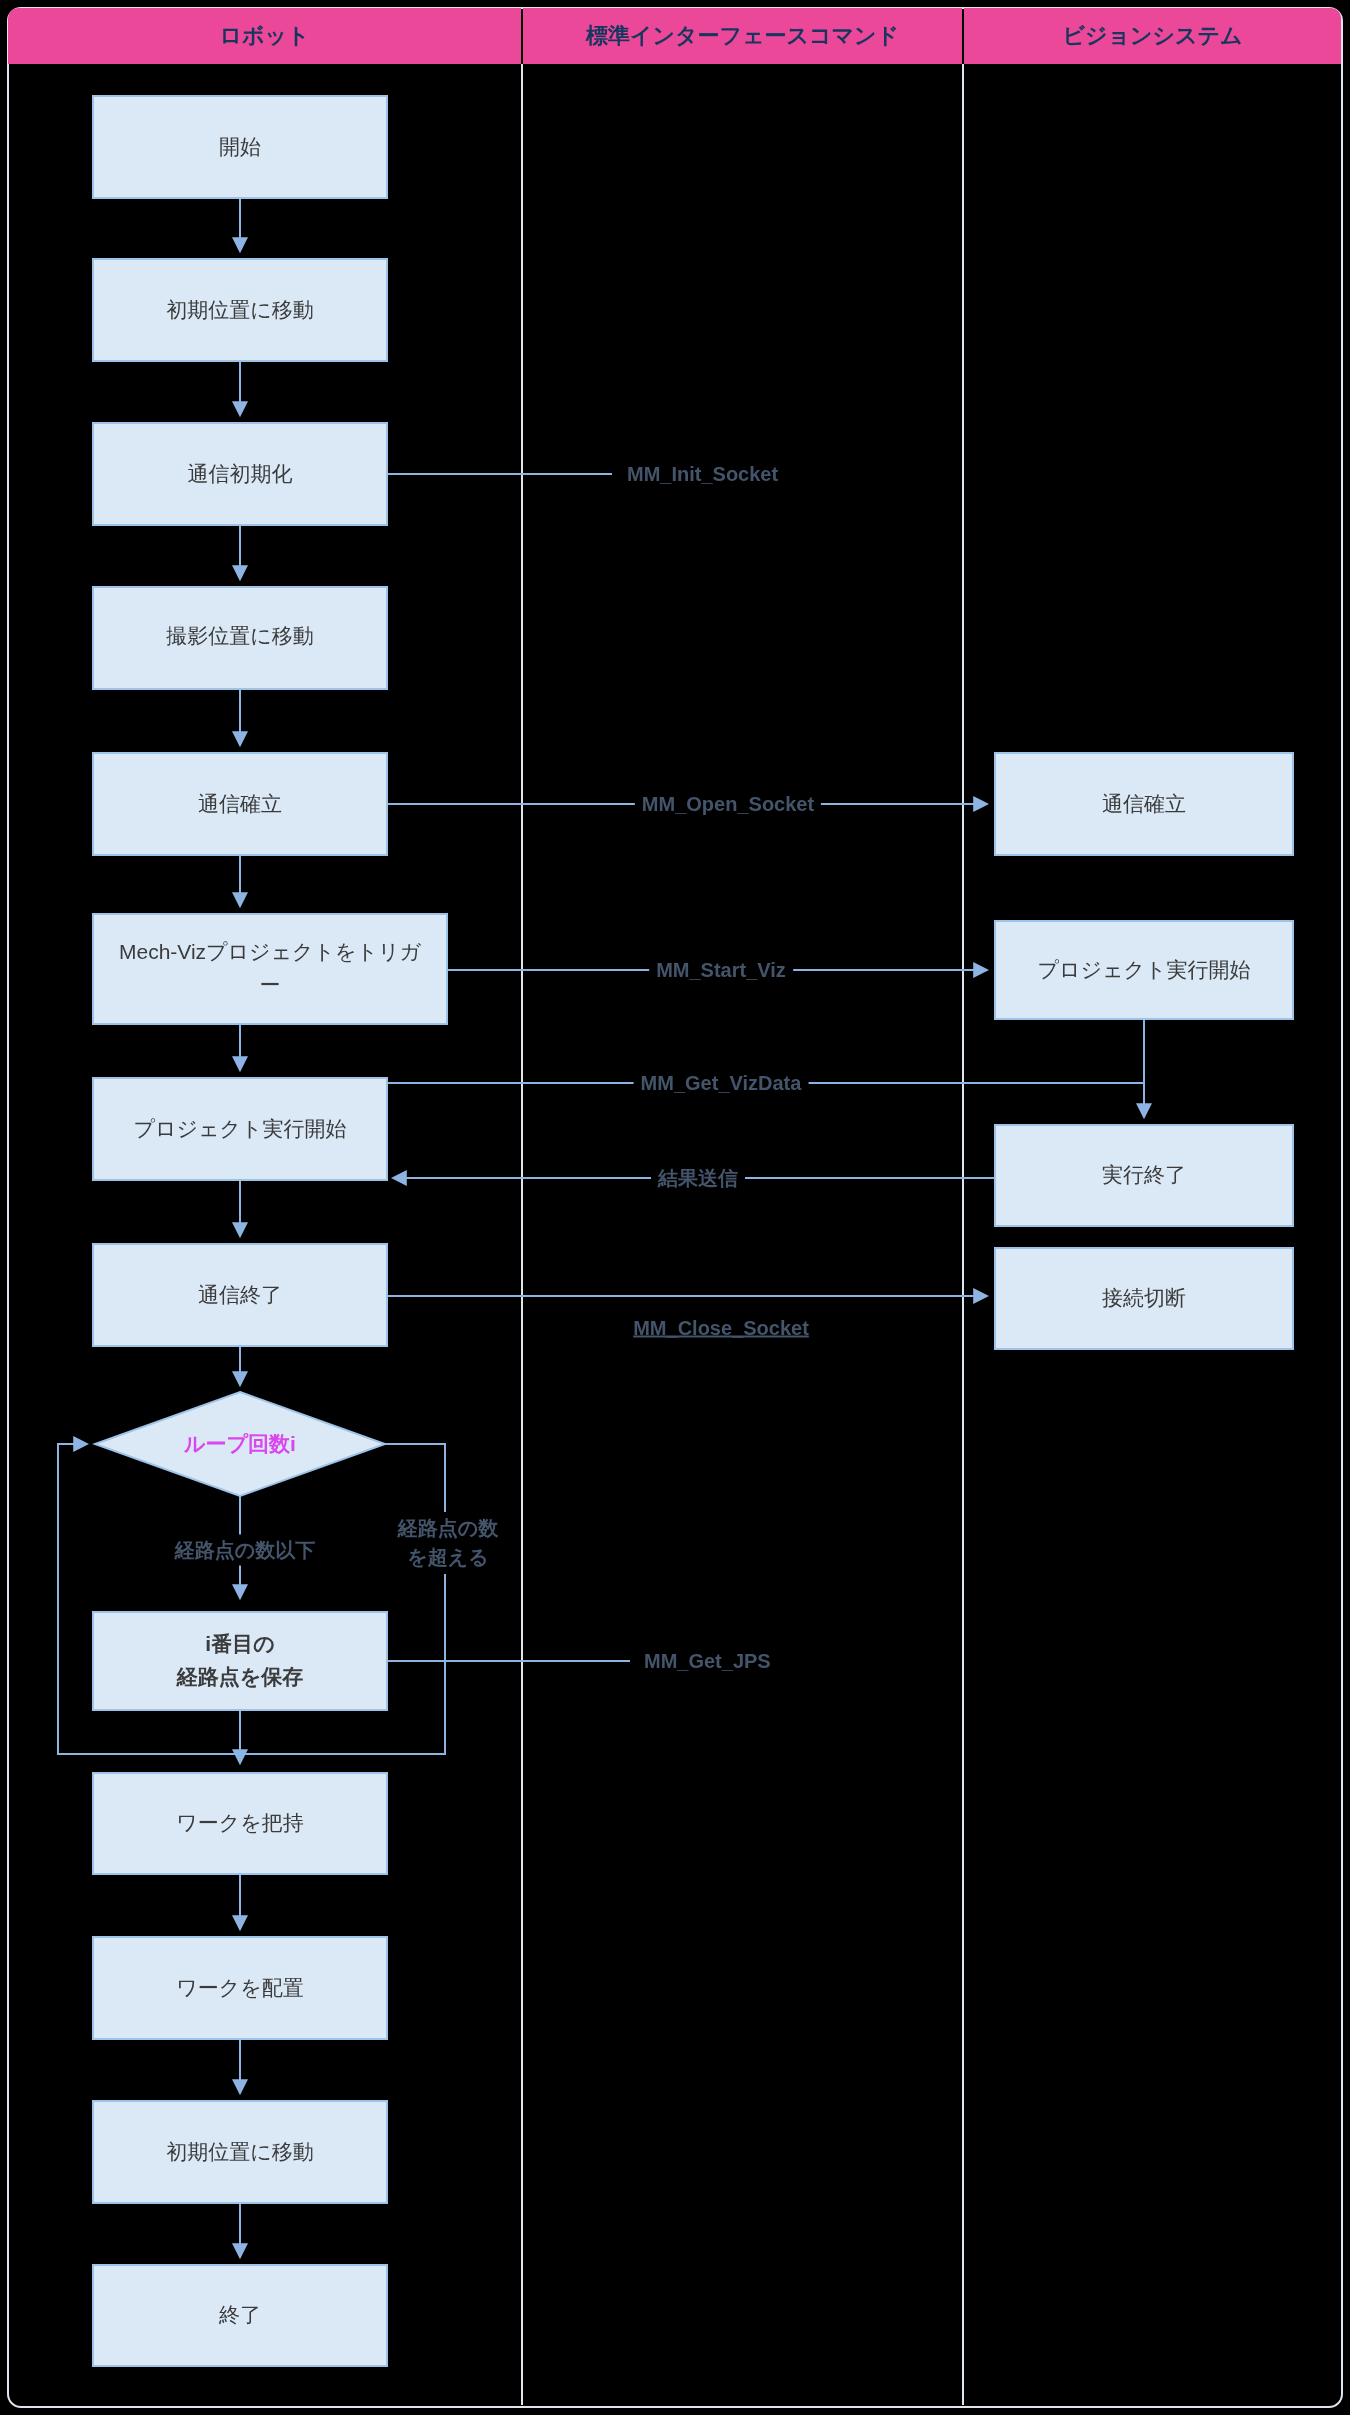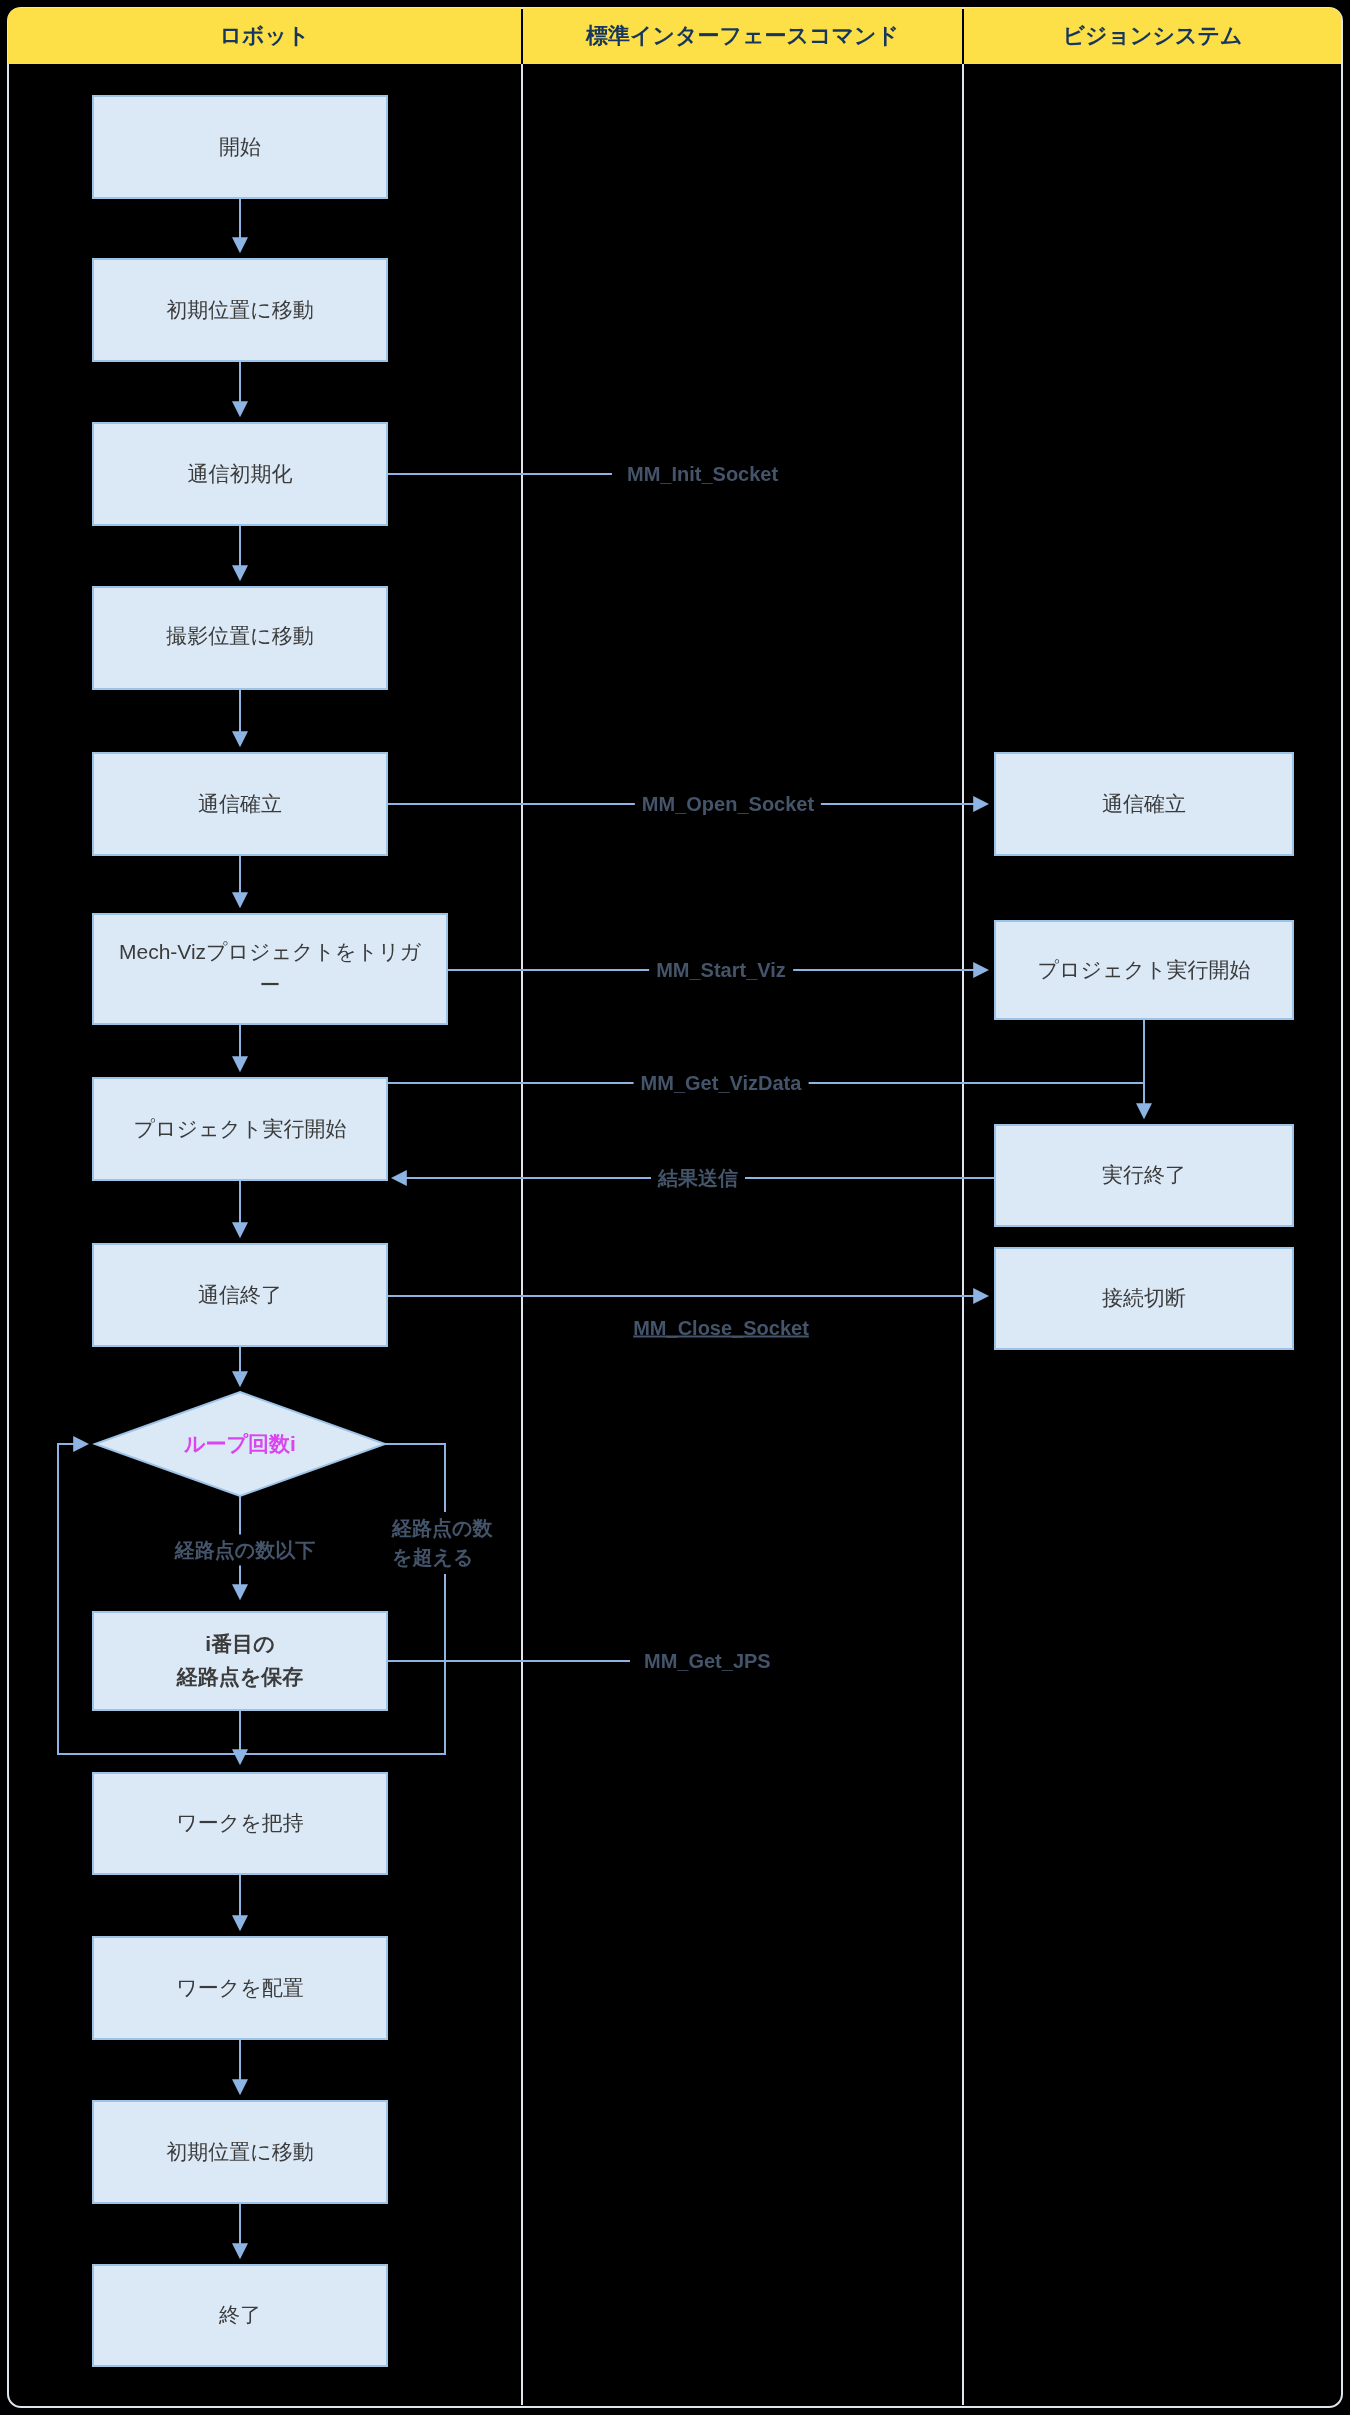--- a/index.html
+++ b/index.html
@@ -1,32 +1,32 @@
 <!DOCTYPE html>
 <html><head>
 <meta charset="utf-8">
 <style>
   html,body{margin:0;padding:0;background:#000;}
   body{width:1350px;height:2415px;overflow:hidden;font-family:"Liberation Sans",sans-serif;}
   .stage{position:relative;width:1350px;height:2415px;background:#000;}
   .frame{position:absolute;left:7px;top:7px;width:1336px;height:2401px;border:2px solid #DEE5EC;border-radius:14px;box-sizing:border-box;z-index:0;}
   .divider{position:absolute;top:64px;width:2px;height:2341px;background:#DEE5EC;z-index:1;}
   .header{position:absolute;left:8px;top:8px;height:56px;display:flex;z-index:2;}
-  .hcell{background:#fde047;color:#17365D;font-weight:bold;font-size:22px;display:flex;align-items:center;justify-content:center;}
+  .hcell{background:#ec4899;color:#17365D;font-weight:bold;font-size:22px;display:flex;align-items:center;justify-content:center;}
   .hcell.first{width:513px;border-radius:10px 0 0 0;margin-right:2px;}
   .hcell.mid{width:439px;margin-right:2px;}
   .hcell.last{width:377px;border-radius:0 10px 0 0;}
   .connectors{position:absolute;left:0;top:0;z-index:1;}
   .node{position:absolute;background:#DBE9F7;border:2px solid #9DC3E6;color:#3B3B3B;font-size:21px;line-height:1.55;display:flex;flex-direction:column;align-items:center;justify-content:center;text-align:center;box-sizing:border-box;z-index:2;padding:0 14px;}
   .node.bold{font-weight:bold;}
   .diamond-label{position:absolute;left:95px;top:1392px;width:290px;height:104px;display:flex;align-items:center;justify-content:center;color:#d946ef;font-size:21px;font-weight:bold;z-index:2;}
   .cmd{position:absolute;color:#44546A;font-size:20px;font-weight:bold;background:#000;padding:0 7px;white-space:nowrap;z-index:3;}
   .cmd.centered{transform:translate(-50%,-50%);}
   .cmd.lefted{transform:translate(0,-50%);}
-  .branch{position:absolute;color:#44546A;font-size:20px;font-weight:bold;background:#000;z-index:3;}
+  .branch{position:absolute;color:#44546A;font-size:20px;font-weight:bold;background:#000;z-index:3;text-align:center;}
   .branch.le{transform:translate(-50%,-50%);white-space:nowrap;padding:2px 4px;}
   .branch.gt{transform:translate(-50%,0);width:112px;line-height:1.45;padding:2px 2px;}
 </style>
 </head>
 <body>
 
 <div class="stage">
 
   <div class="frame"></div>
 

